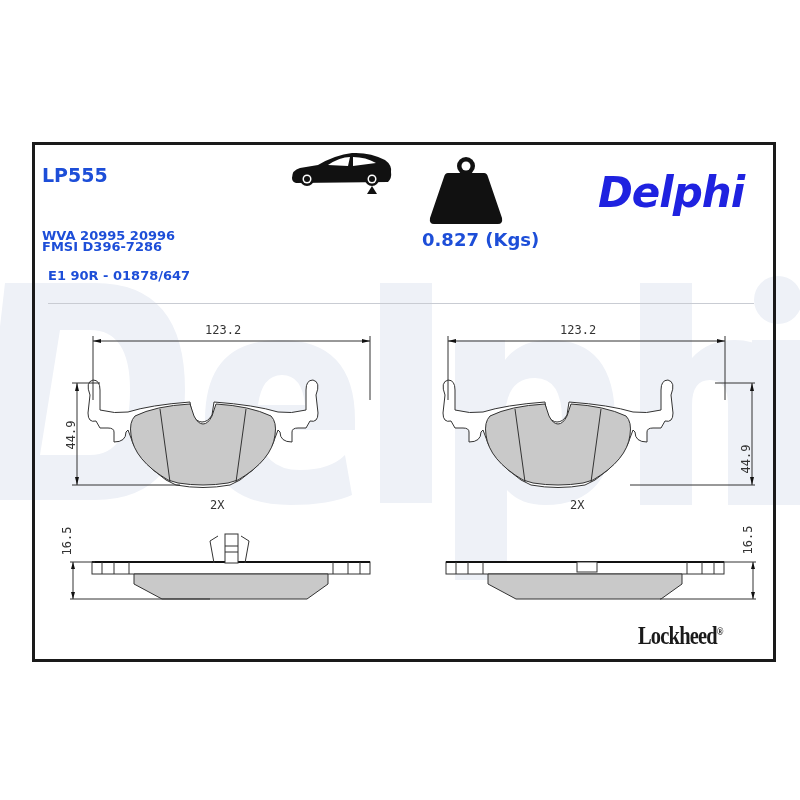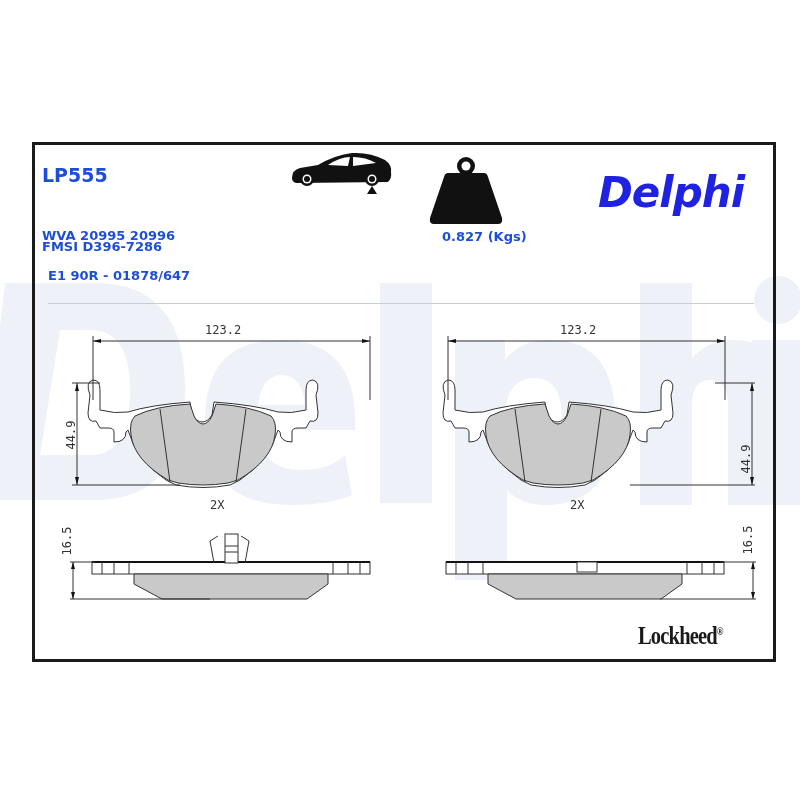--- a/index.html
+++ b/index.html
@@ -4,21 +4,21 @@
 <style>
   html,body{margin:0;padding:0;background:#fff;}
   body{width:800px;height:800px;position:relative;overflow:hidden;font-family:"DejaVu Sans","Liberation Sans",sans-serif;}
   .frame{position:absolute;left:32px;top:142px;width:738px;height:514px;border:3px solid #1a1a1a;box-sizing:content-box;}
   .wm{position:absolute;left:0;top:0;width:800px;height:800px;pointer-events:none;}
   .t{position:absolute;color:#1d4ed8;font-weight:bold;white-space:nowrap;}
   .code{left:42px;top:164px;font-size:19px;}
   .fmsi{left:42px;top:195px;font-size:13px;margin-top:44px;}
   .wva{left:42px;top:228px;font-size:13px;}
   .ece{left:48px;top:268px;font-size:13px;}
-  .weight{left:422px;top:229px;font-size:13px;margin-left:20px;}
+  .weight{left:422px;top:229px;font-size:18px;}
   .brand{position:absolute;left:592px;top:168px;font-size:42px;font-weight:bold;font-style:italic;color:#1f22e0;letter-spacing:-1px;font-family:"DejaVu Sans",sans-serif;margin-left:6px;}
   .sep{position:absolute;left:48px;top:303px;width:706px;height:1px;background:#c9ccd3;}
   .dim{position:absolute;font-size:12px;color:#333;font-family:"DejaVu Sans Mono","Liberation Mono",monospace;}
   .lockheed{position:absolute;left:638px;top:622px;font-size:25px;font-weight:bold;color:#1a1a1a;font-family:"Liberation Serif","DejaVu Serif",serif;letter-spacing:-1px;transform:scaleX(0.82);transform-origin:left;}
   .lockheed sup{font-size:11px;}
   svg{position:absolute;left:0;top:0;}
 </style>
 </head>
 <body>
 

